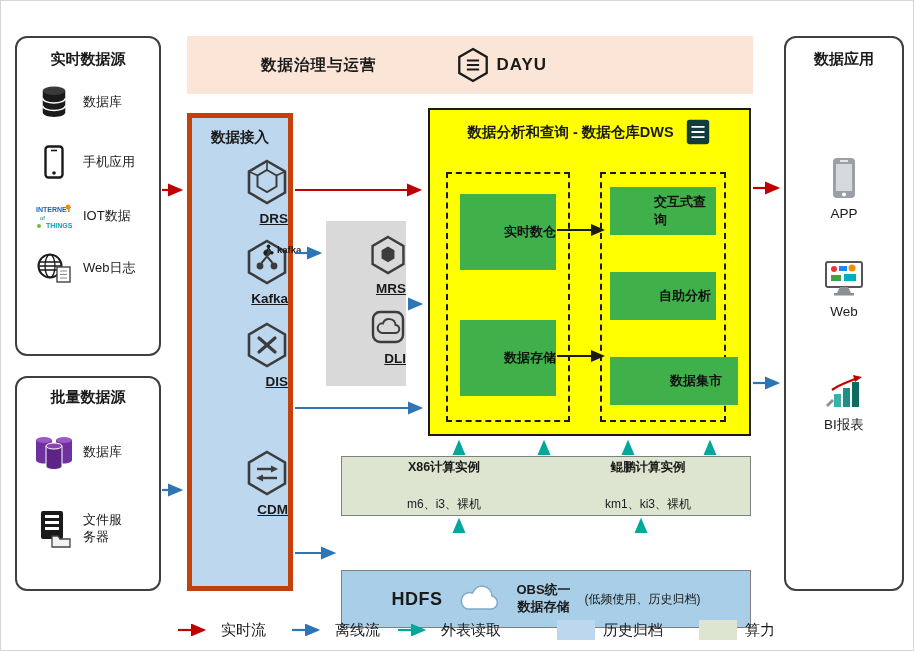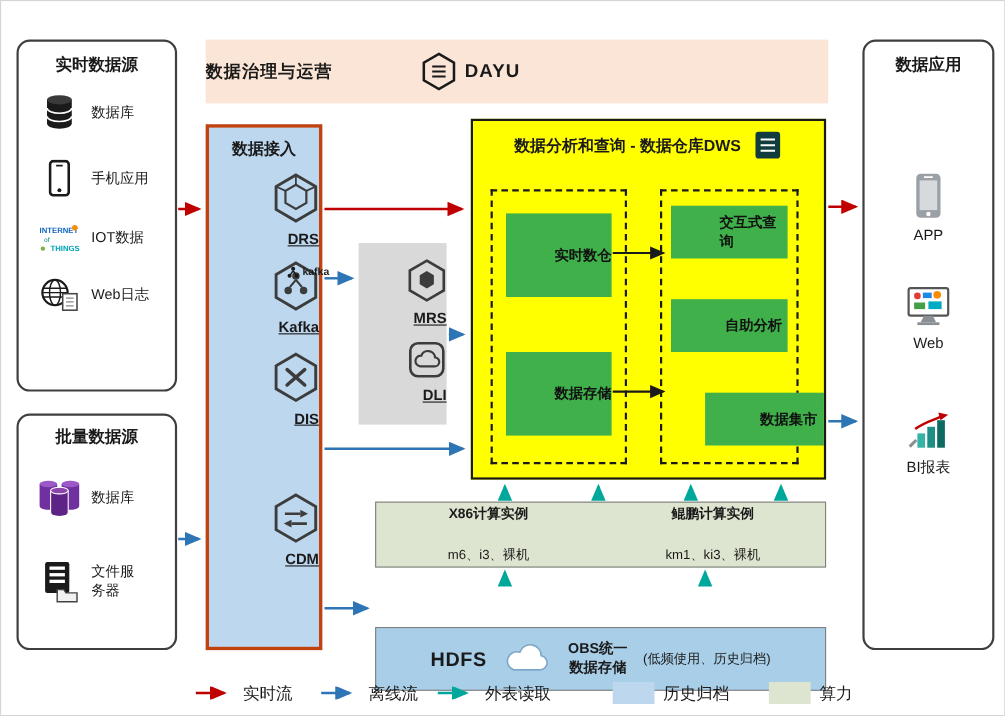--- a/index.html
+++ b/index.html
@@ -1,33 +1,33 @@
 <!DOCTYPE html>
 <html><head>
 <meta charset="utf-8">
 <style>
   * { margin:0; padding:0; box-sizing:border-box; }
   body { background:#fff; font-family:"Liberation Sans","DejaVu Sans",sans-serif; color:#1a1a1a; }
   #canvas { position:relative; width:914px; height:651px; background:#fff; border:1px solid #d5d5d5; overflow:hidden; }
   .abs { position:absolute; }
 
   
-  .banner { background:#fbe5d6; display:flex; align-items:center; gap:80px; }
+  .banner { background:#fbe5d6; display:flex; align-items:center; padding-left:74px; gap:80px; }
   .banner .t { font-weight:bold; font-size:15.5px; letter-spacing:1px; }
   .dayu { display:flex; align-items:center; gap:8px; font-weight:bold; font-size:17px; letter-spacing:1px; }
 
   
   .src-box { border:2px solid #3f3f3f; border-radius:12px; background:#fff; }
   .box-title { position:absolute; left:0; width:100%; text-align:center; font-weight:bold; font-size:15px; }
   .row { position:absolute; left:16px; right:6px; display:flex; align-items:center; gap:8px; }
   .icon-cell { flex:0 0 42px; display:flex; justify-content:center; }
   .row .lbl { font-size:13px; line-height:1.3; }
 
   
-  .ingest { background:#bdd7ee; border:3px solid #c2410c; }
+  .ingest { background:#bdd7ee; border:5px solid #c2410c; }
   .ingest-item { position:absolute; left:0; width:100%; text-align:right;text-decoration:underline; }
   .ingest-item .name { font-weight:bold; font-size:13.5px; margin-top:2px; }
   .kafka-badge { position:absolute; left:70px; top:4px; display:flex; align-items:center; gap:2px; font-size:9.5px; font-weight:bold; }
 
   
   .graybox { background:#d9d9d9; }
 
   
   .dws { background:#ffff00; border:2px solid #1a1a1a; }
   .dws-title { position:absolute; top:8px; left:0; width:100%; display:flex; justify-content:center; align-items:center; gap:10px; font-weight:bold; font-size:14.5px; }
@@ -250,21 +250,21 @@
       </div>
     </div>
 
     <div class="dashed" style="left:170px; top:62px; width:126px; height:250px;">
       <div class="greenbox" style="left:8px; top:13px; width:106px; height:48px;">
         <span>交互式查询</span>
       </div>
       <div class="greenbox" style="left:8px; top:98px; width:106px; height:48px;">
         <span>自助分析</span>
       </div>
-      <div class="greenbox" style="left:8px; top:183px; width:108px; height:48px;margin-left:31px;">
+      <div class="greenbox" style="left:8px; top:183px; width:128px; height:48px;">
         <span>数据集市</span>
       </div>
     </div>
   </div>
 
   <div class="abs compute-box" style="left:340px; top:455px; width:410px; height:60px;">
     <div class="compute-half">
       <div class="t">X86计算实例</div>
       <div class="s">m6、i3、裸机</div>
     </div>

